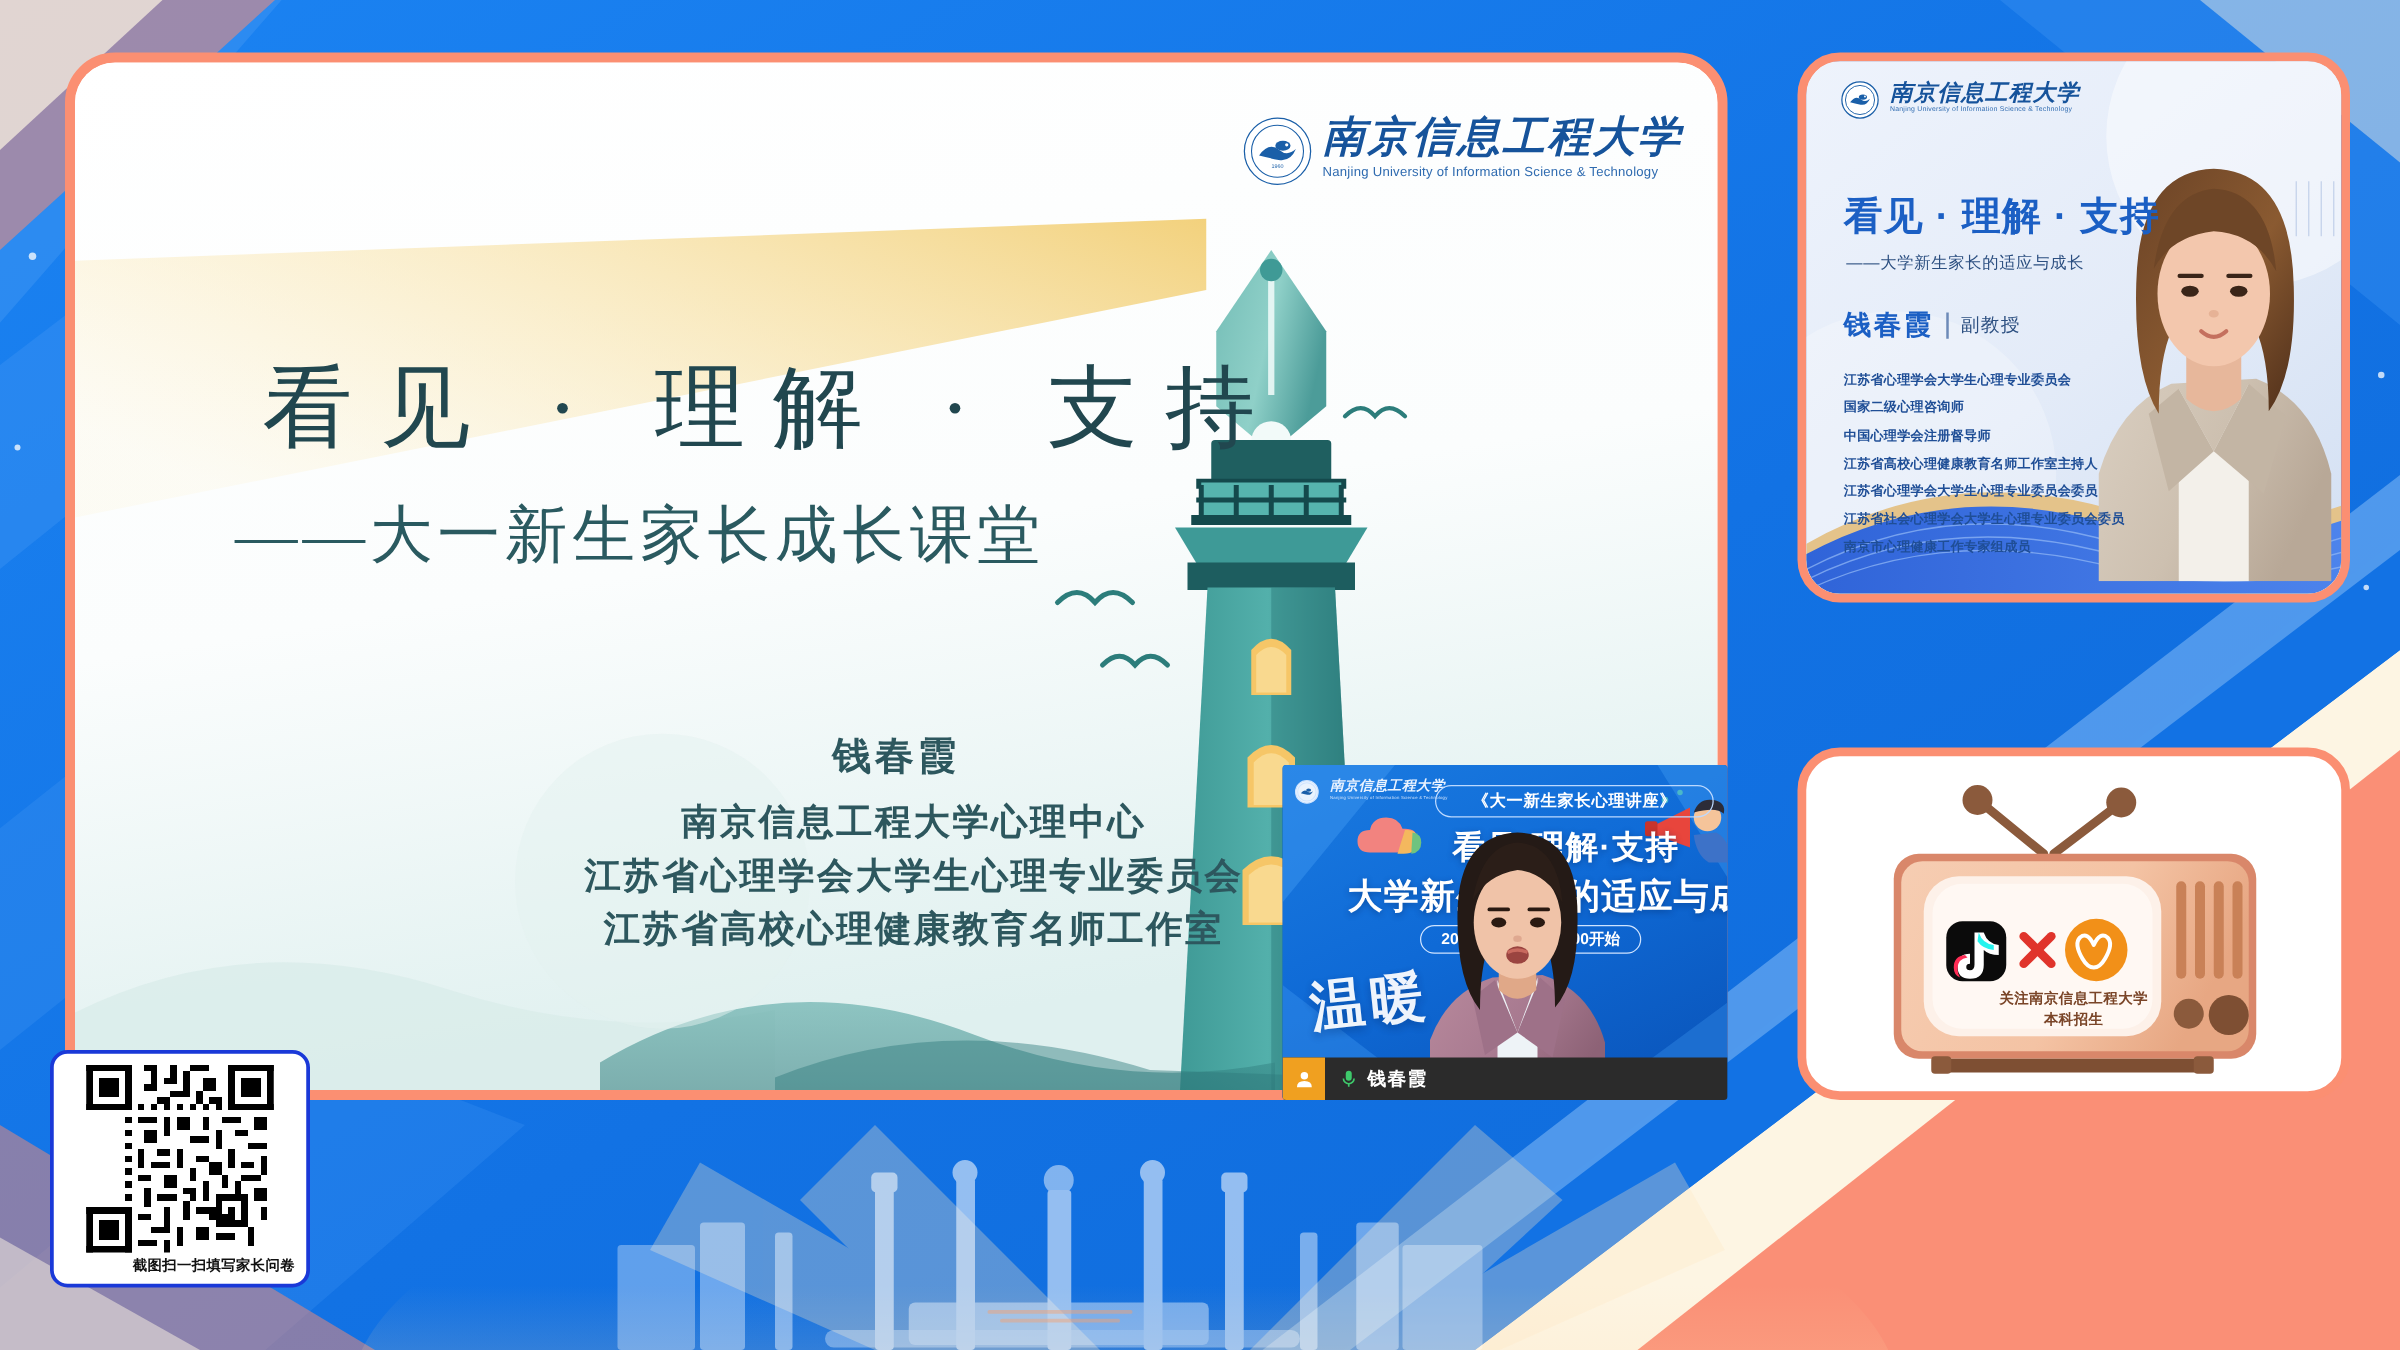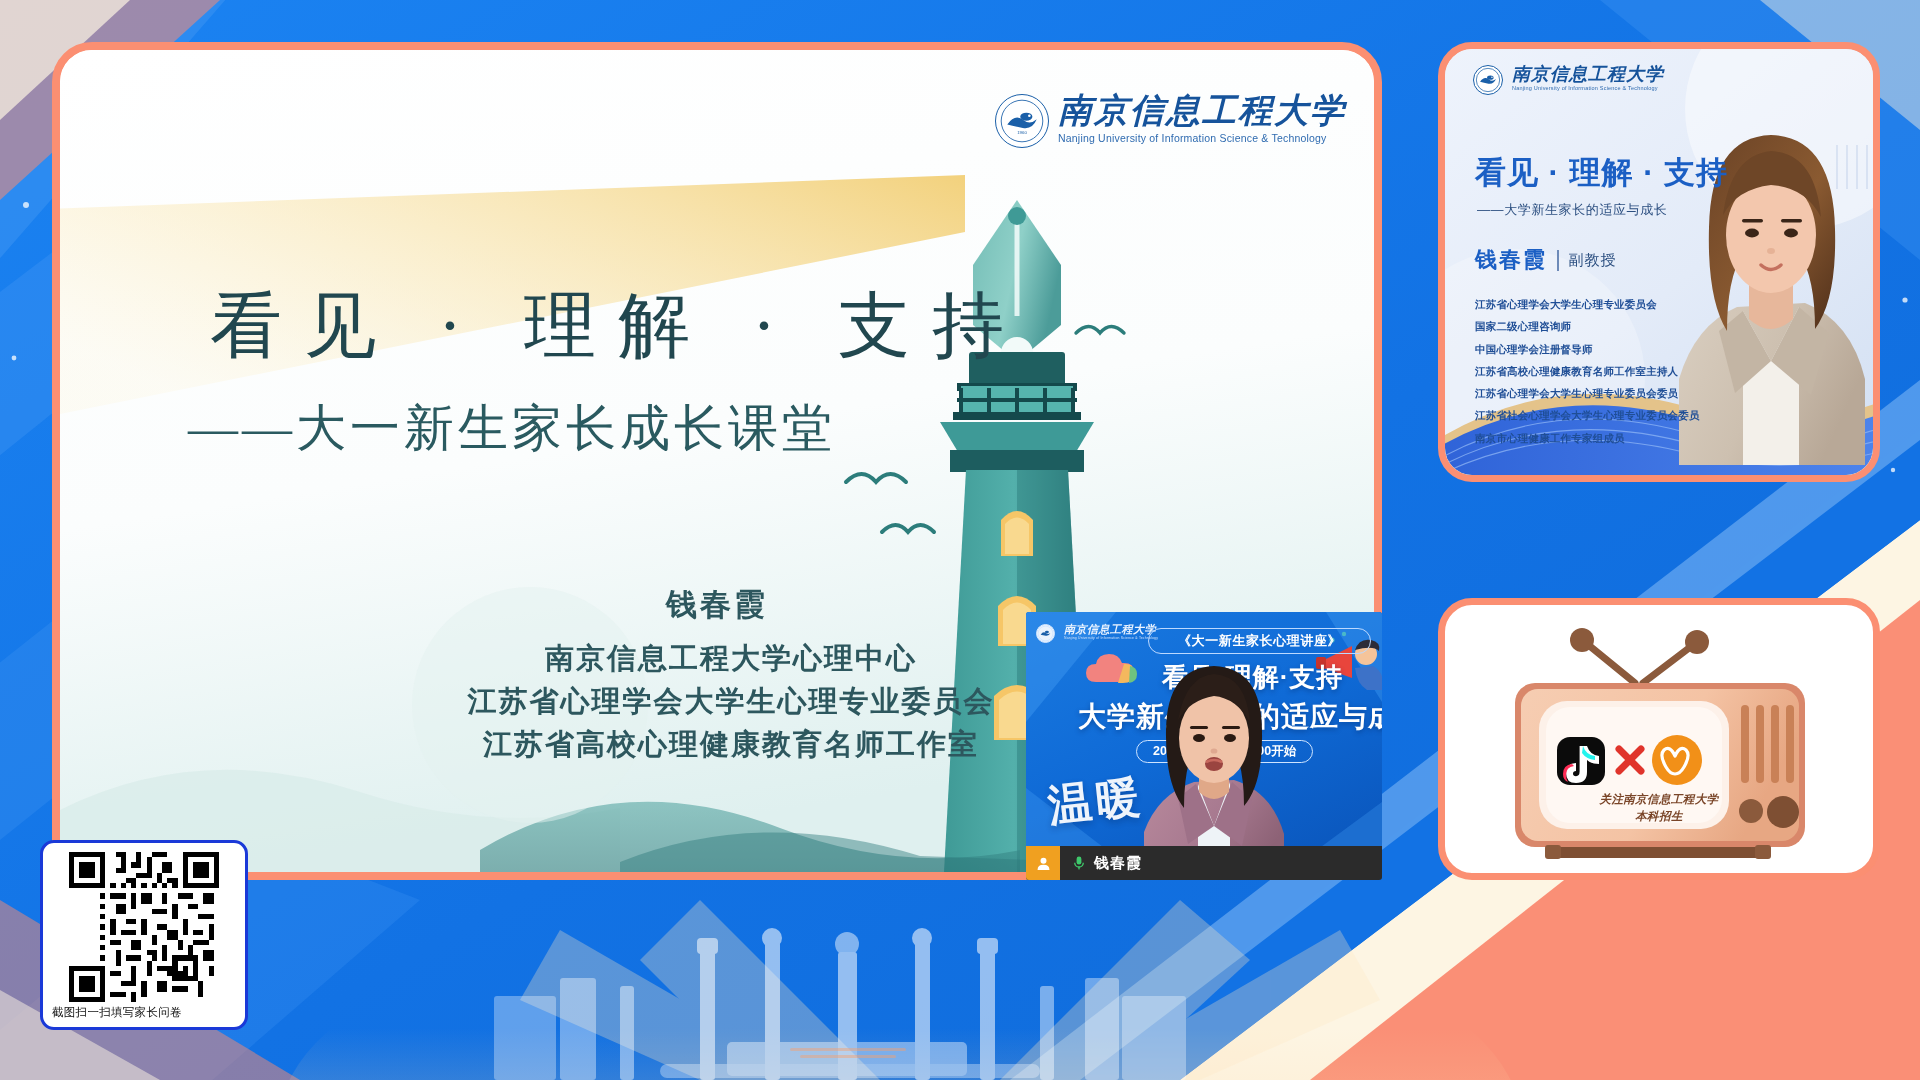--- a/index.html
+++ b/index.html
@@ -99,21 +99,21 @@
     border:7px solid #fb8f72; border-radius:34px; overflow:hidden;
     background:#ffffff;
   }
   #tv-card svg { position:absolute; inset:0; }
   #tv-caption {
     position:absolute; left:0; right:0; top:186px; text-align:center;
     pointer-events:none;
   }
   #tv-caption div {
     font-size:11.5px; color:#7a4528; font-weight:700;
-    line-height:1.48; letter-spacing:.4px;font-style:italic;
+    line-height:1.48; letter-spacing:.4px;
   }
 
   
   #video-feed {
     position:absolute; left:1026px; top:612px; width:356px; height:268px;
     overflow:hidden; background:#0c63c9; border-radius:3px;
   }
   #video-bg { position:absolute; inset:0; }
   #vf-logo { position:absolute; left:10px; top:12px; }
   #vf-logo .uni-seal { width:19px; height:19px; border-color:#cfe4ff; background:rgba(255,255,255,.9); }
@@ -158,22 +158,22 @@
   #vf-name { color:#ffffff; font-size:15px; font-weight:700; letter-spacing:1px; margin-left:2px; }
 
   
   #qr-card {
     position:absolute; left:40px; top:840px; width:208px; height:190px;
     background:#ffffff; border:3px solid #1a39d8; border-radius:14px;
     padding:9px 9px 4px; overflow:hidden;
   }
   #qr-grid { width:150px; height:150px; margin:0 auto; display:block; }
   #qr-caption {
-    text-align:left; font-size:11.5px; color:#111111;
-    font-weight:400; letter-spacing:.3px; margin-top:3px; white-space:nowrap;
+    text-align:right; font-size:11.5px; color:#111111;
+    font-weight:700; letter-spacing:.3px; margin-top:3px; white-space:nowrap;
   }
 </style>
 </head>
 <body>
 
 <div id="bg">
   <svg viewBox="0 0 1920 1080" preserveAspectRatio="none">
     <defs>
       <linearGradient id="bgGrad" x1="0" y1="0" x2="1" y2="1">
         <stop offset="0%" stop-color="#1b83f2"></stop>

